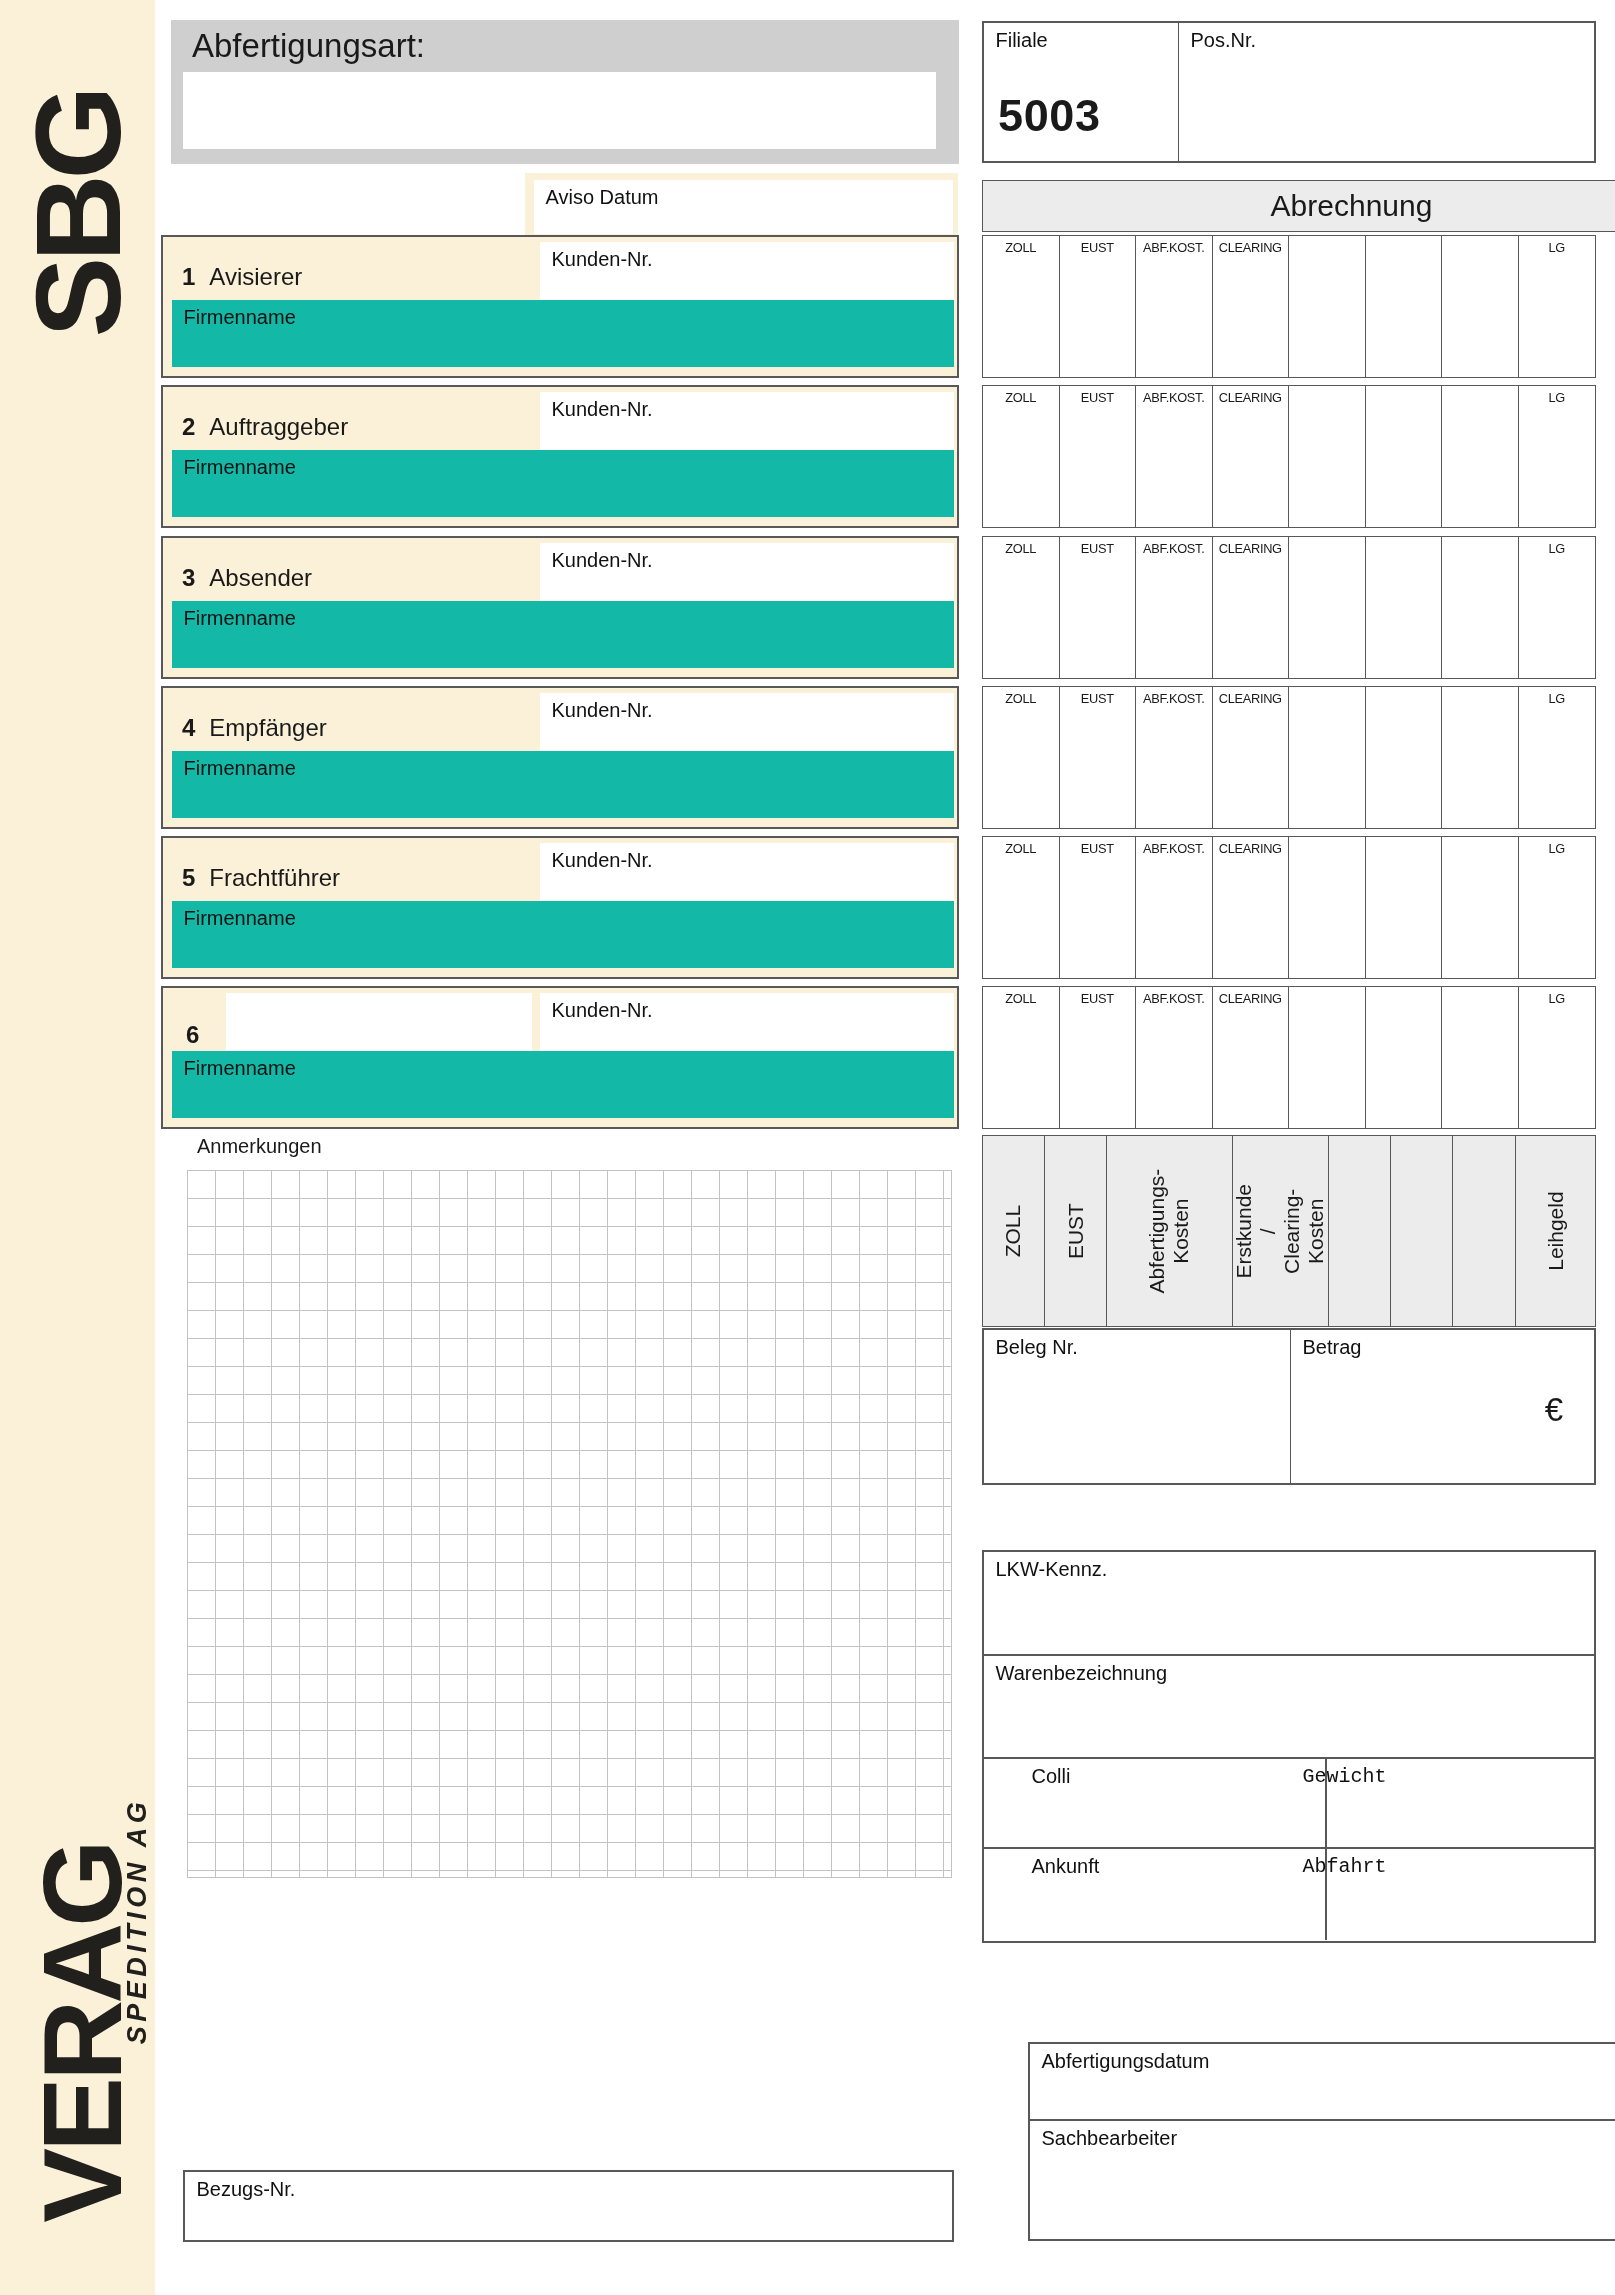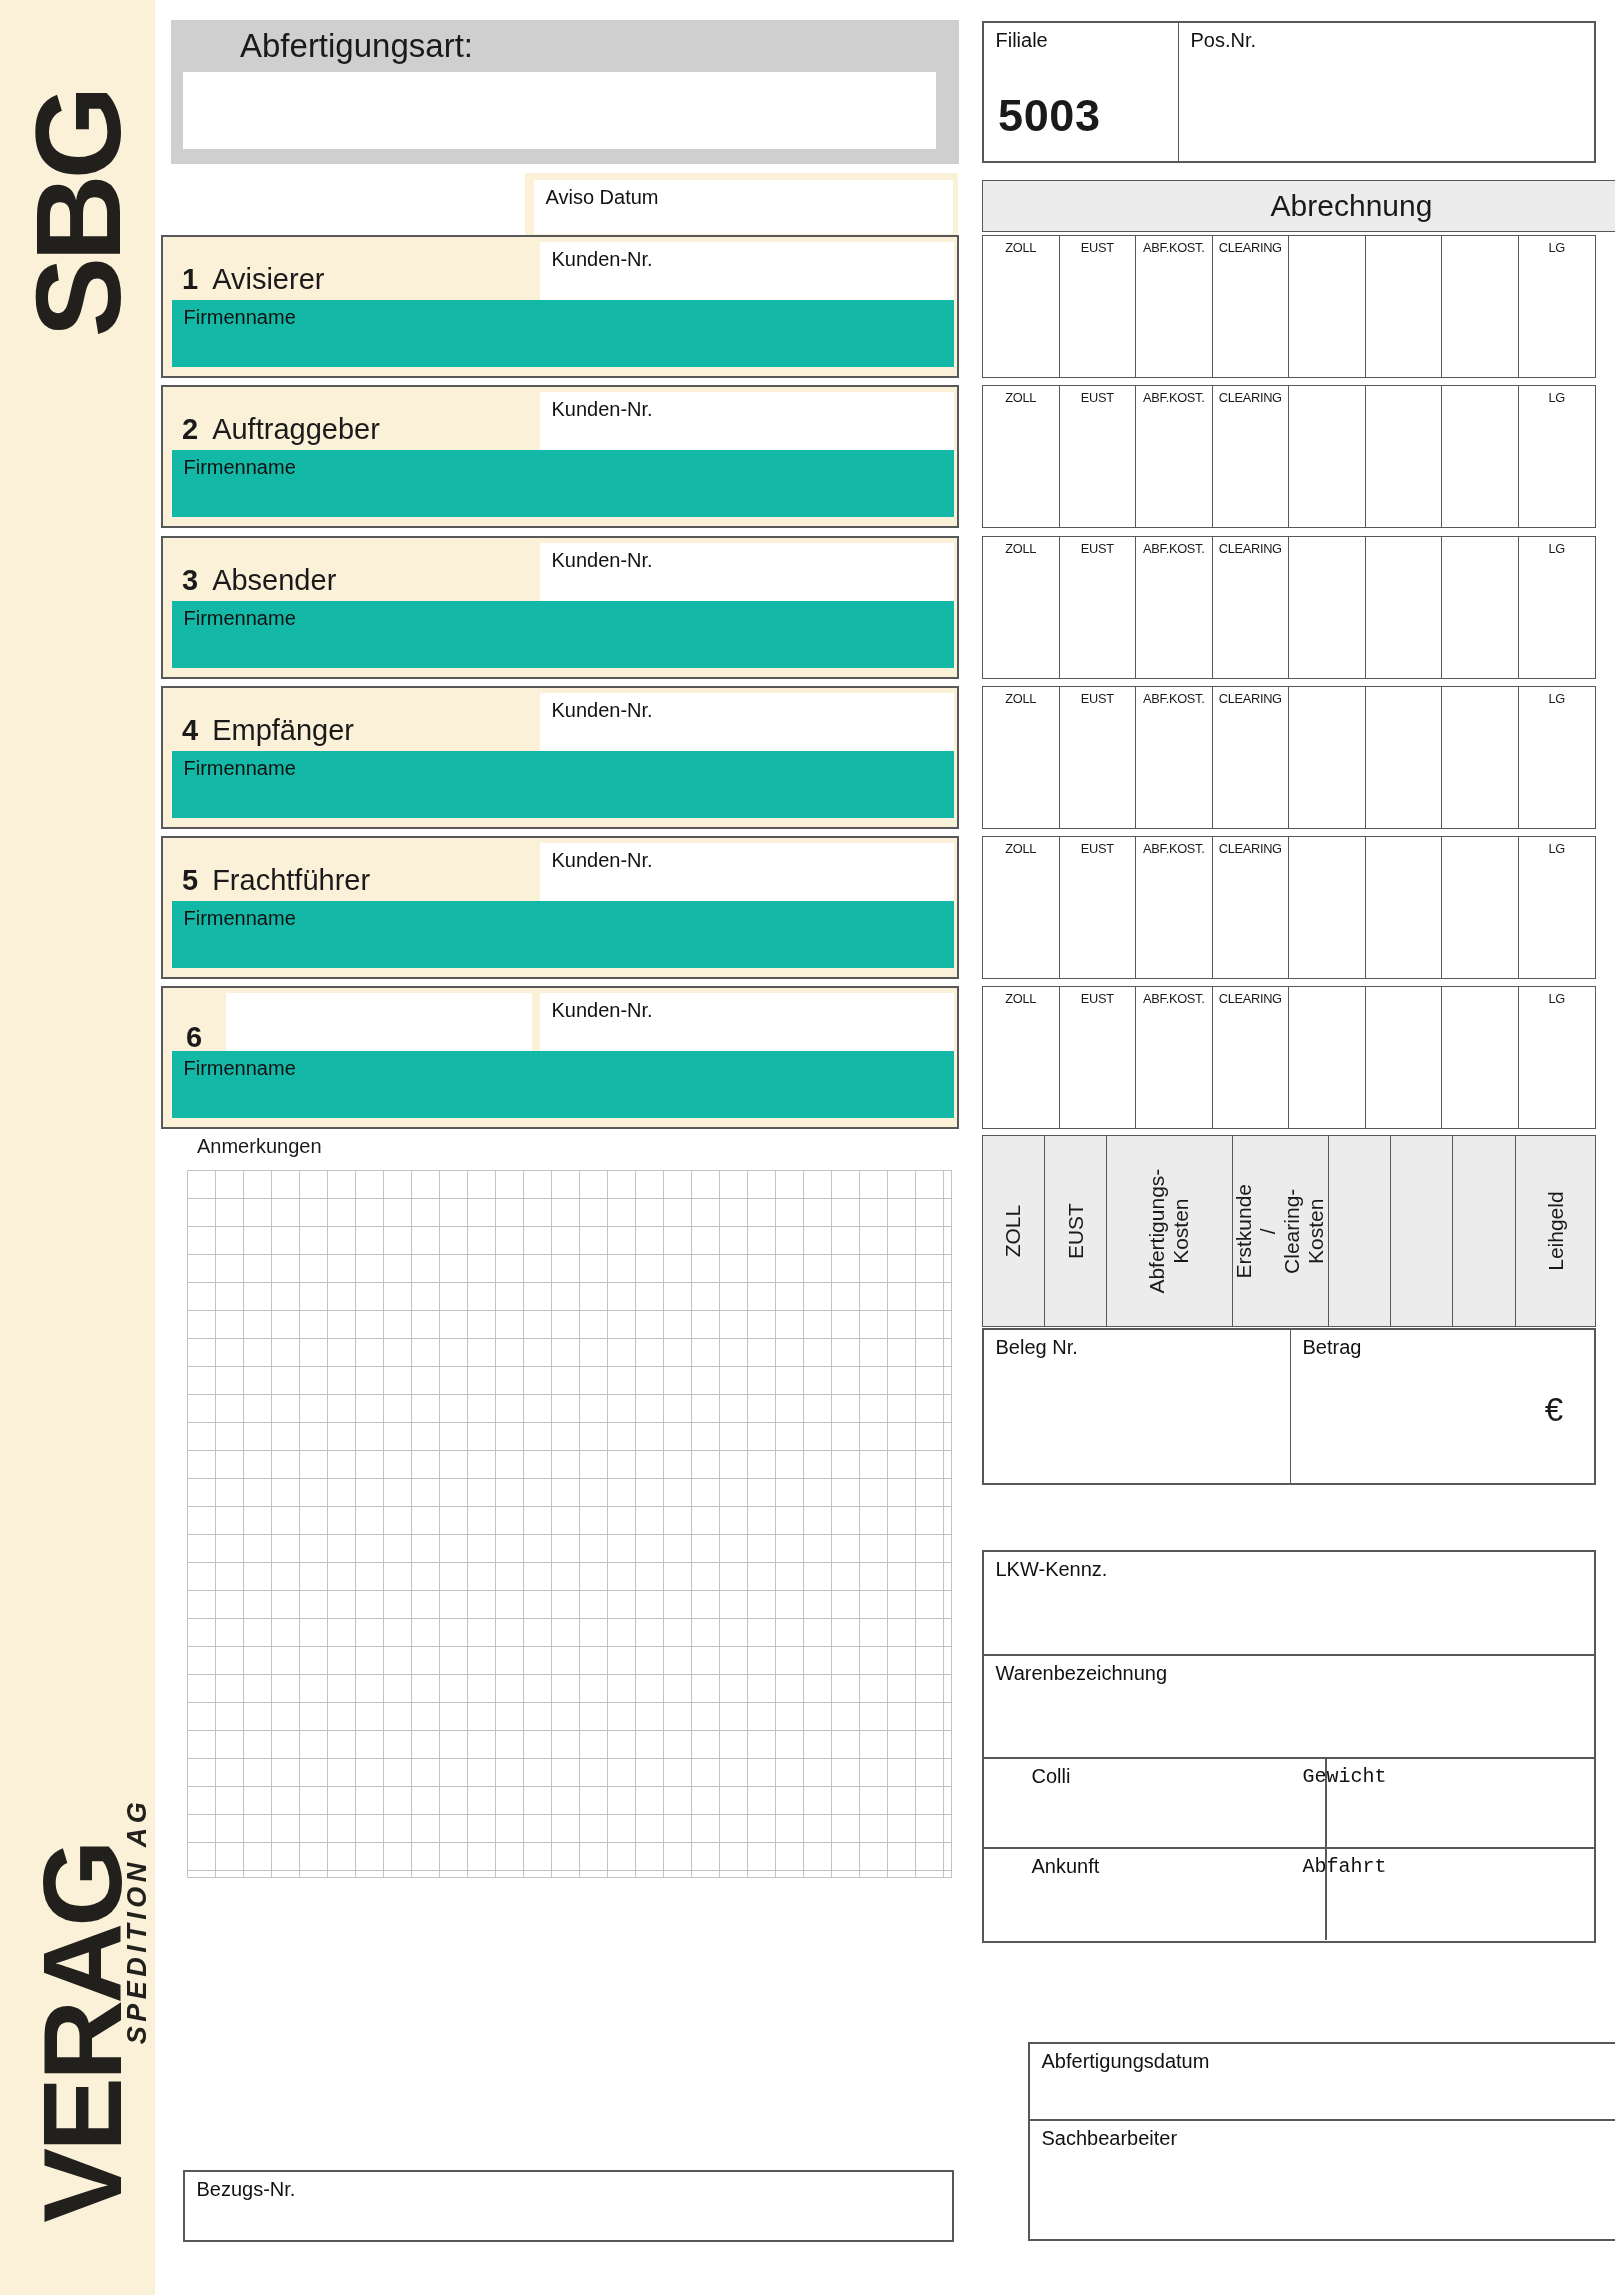--- a/index.html
+++ b/index.html
@@ -13,32 +13,32 @@
        font-size:121px;letter-spacing:-5.1px;}
   .verag{left:82px;top:2033px;transform:translate(-50%,-50%) rotate(-90deg);
        font-size:112px;letter-spacing:-3.8px;}
   .sped{left:137px;top:1921px;transform:translate(-50%,-50%) rotate(-90deg);
        font-size:27px;font-style:italic;letter-spacing:4.5px;}
   
   .gbox{border:2.6px solid #58585a;background:#fff;box-sizing:border-box;}
   .field-label{position:absolute;left:11.5px;top:6.4px;font-size:20px;color:#111;}
   
   .abf-panel{left:171px;top:20px;width:788px;height:144px;background:#cfcfcf;}
-  .abf-label{left:192px;top:27px;font-size:33px;margin-left:48px;}
+  .abf-label{left:192px;top:27px;font-size:33px;}
   .abf-input{left:183px;top:72px;width:753px;height:77px;background:#fff;}
   .fil-box{left:982px;top:21px;width:614px;height:142px;}
   .fil-cell{position:absolute;left:0;top:0;width:195px;height:100%;border-right:1.9px solid #58585a;box-sizing:border-box;}
   .fil-value{position:absolute;left:14px;top:67px;font-size:45px;font-weight:bold;letter-spacing:0.6px;}
   .pos-cell{position:absolute;left:195px;top:0;right:0;height:100%;}
   
   .aviso-patch{left:525px;top:173px;width:433px;height:64px;background:#fbf0d8;}
   .aviso-box{left:534px;top:180px;width:419px;height:54px;background:#fff;}
   
   .section{width:798px;height:143px;background:#fbf0d8;border:2.6px solid #58585a;box-sizing:border-box;left:161px;}
-  .sec-head{position:absolute;left:19px;top:25.6px;font-size:29px;white-space:nowrap;}
+  .sec-head{position:absolute;left:19px;top:25.6px;font-size:24px;white-space:nowrap;}
   .sec-num{font-weight:bold;margin-right:14px;}
   .kunden-box{position:absolute;left:377px;top:5.1px;width:414px;height:58px;background:#fff;}
   .firma-box{position:absolute;left:9px;top:63px;width:782px;height:67px;background:#14b8a6;}
   .name-blank{position:absolute;left:63px;top:5.1px;width:306px;height:63px;background:#fff;}
   
   .ab-row{left:982px;width:614px;height:143px;border:1.9px solid #58585a;box-sizing:border-box;background:#fff;
           display:grid;grid-template-columns:repeat(8,1fr);}
   .ab-cell{border-right:1.9px solid #58585a;position:relative;}
   .ab-cell:last-child{border-right:none;}
   .ab-label{position:absolute;left:0;right:0;top:3.8px;text-align:center;font-size:12.8px;letter-spacing:-0.3px;white-space:nowrap;}

